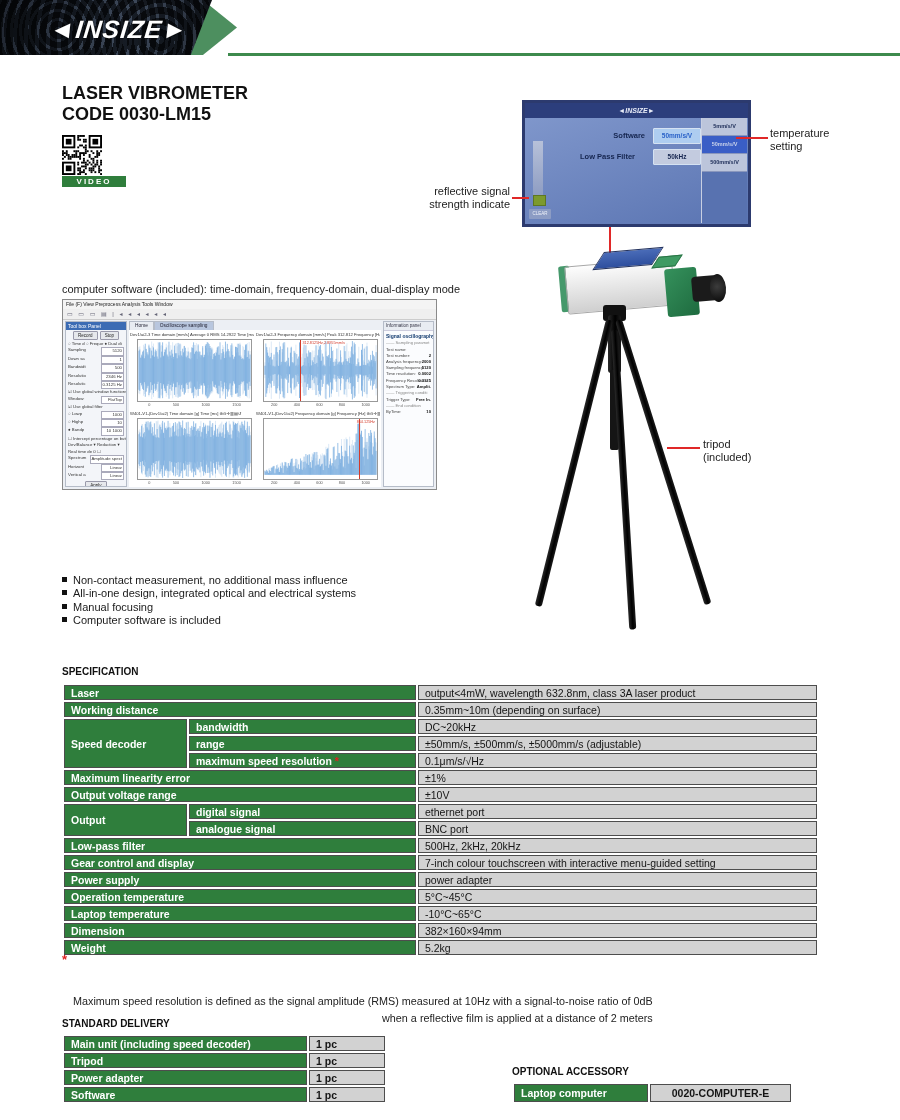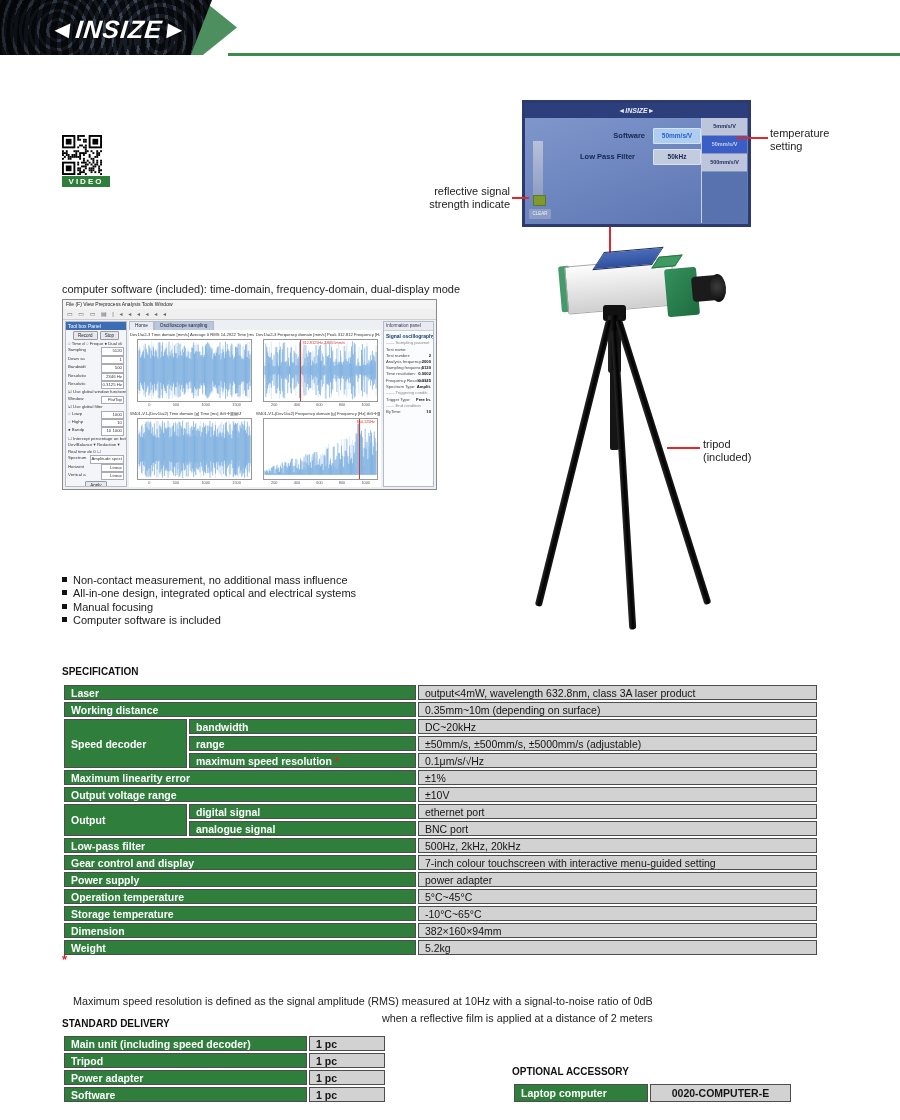--- a/index.html
+++ b/index.html
@@ -17,21 +17,21 @@
       repeating-radial-gradient(circle at 160px 40px,#767d86 0 4px,#2a2e33 4px 11px),
       linear-gradient(100deg,#1f2226,#3c4148 60%,#26292d);
     background-blend-mode:overlay,overlay,normal;}
   .hdr-logo{left:50px;top:15px;font-size:25px;font-weight:bold;font-style:italic;
     color:#fff;transform:skewX(-6deg);letter-spacing:1px;text-shadow:0 0 2px #000;}
   .hdr-line{left:228px;top:53px;width:672px;height:3px;background:#3d8a4d;}
 
   
   .title{left:62px;top:83px;font-size:18px;line-height:21px;font-weight:bold;color:#111;}
   .qr{left:62px;top:135px;width:40px;height:40px;}
-  .video-badge{left:62px;top:176px;width:48px;height:11px;background:#2f7e3c;color:#fff;
+  .video-badge{left:62px;top:176px;width:64px;height:11px;background:#2f7e3c;color:#fff;
     font-size:8px;font-weight:bold;text-align:center;line-height:11px;letter-spacing:2px;}
 
   
   .screen{left:522px;top:100px;width:229px;height:127px;border:3px solid #2c3a6e;
     background:linear-gradient(160deg,#8299cd,#5a74b2);box-sizing:border-box;}
   .scr-top{position:absolute;left:0;top:0;right:0;height:15px;background:#2c3e7c;
     color:#e8ecf8;font-size:7px;font-weight:bold;font-style:italic;text-align:center;line-height:15px;}
   .scr-col{position:absolute;top:15px;right:1px;bottom:1px;width:45px;background:#5872b0;
     border-left:1px solid #c8cfe2;}
   .scr-opt{height:17px;line-height:17px;text-align:center;font-size:5.5px;font-weight:bold;
@@ -130,20 +130,24 @@
 </head>
 <body>
 
 <div class="page">
 
   <div class="abs hdr-chevron"></div>
   <div class="abs hdr-photo"></div>
   <div class="abs hdr-logo">◄INSIZE►</div>
   <div class="abs hdr-line"></div>
 
+  <div class="abs title">
+    <div>LASER VIBROMETER</div>
+    <div>CODE 0030-LM15</div>
+  </div>
 
   <div class="abs qr"><svg id="qr-svg" width="40" height="40" viewBox="0 0 21 21">
         <rect width="21" height="21" fill="#fff"></rect>
         <rect x="8" y="0" width="1" height="1" fill="#000"></rect>
         <rect x="9" y="0" width="1" height="1" fill="#000"></rect>
         <rect x="10" y="0" width="1" height="1" fill="#000"></rect>
         <rect x="11" y="0" width="1" height="1" fill="#000"></rect>
         <rect x="8" y="1" width="1" height="1" fill="#000"></rect>
         <rect x="8" y="2" width="1" height="1" fill="#000"></rect>
         <rect x="9" y="2" width="1" height="1" fill="#000"></rect>
@@ -505,21 +509,21 @@
         </tr>
         <tr>
           <td class="g" colspan="2">Power supply</td>
           <td class="v">power adapter</td>
         </tr>
         <tr>
           <td class="g" colspan="2">Operation temperature</td>
           <td class="v">5°C~45°C</td>
         </tr>
         <tr>
-          <td class="g" colspan="2">Storage temperature</td>
+          <td class="g" colspan="2">Laptop temperature</td>
           <td class="v">-10°C~65°C</td>
         </tr>
         <tr>
           <td class="g" colspan="2">Dimension</td>
           <td class="v">382×160×94mm</td>
         </tr>
         <tr>
           <td class="g" colspan="2">Weight</td>
           <td class="v">5.2kg</td>
         </tr>

